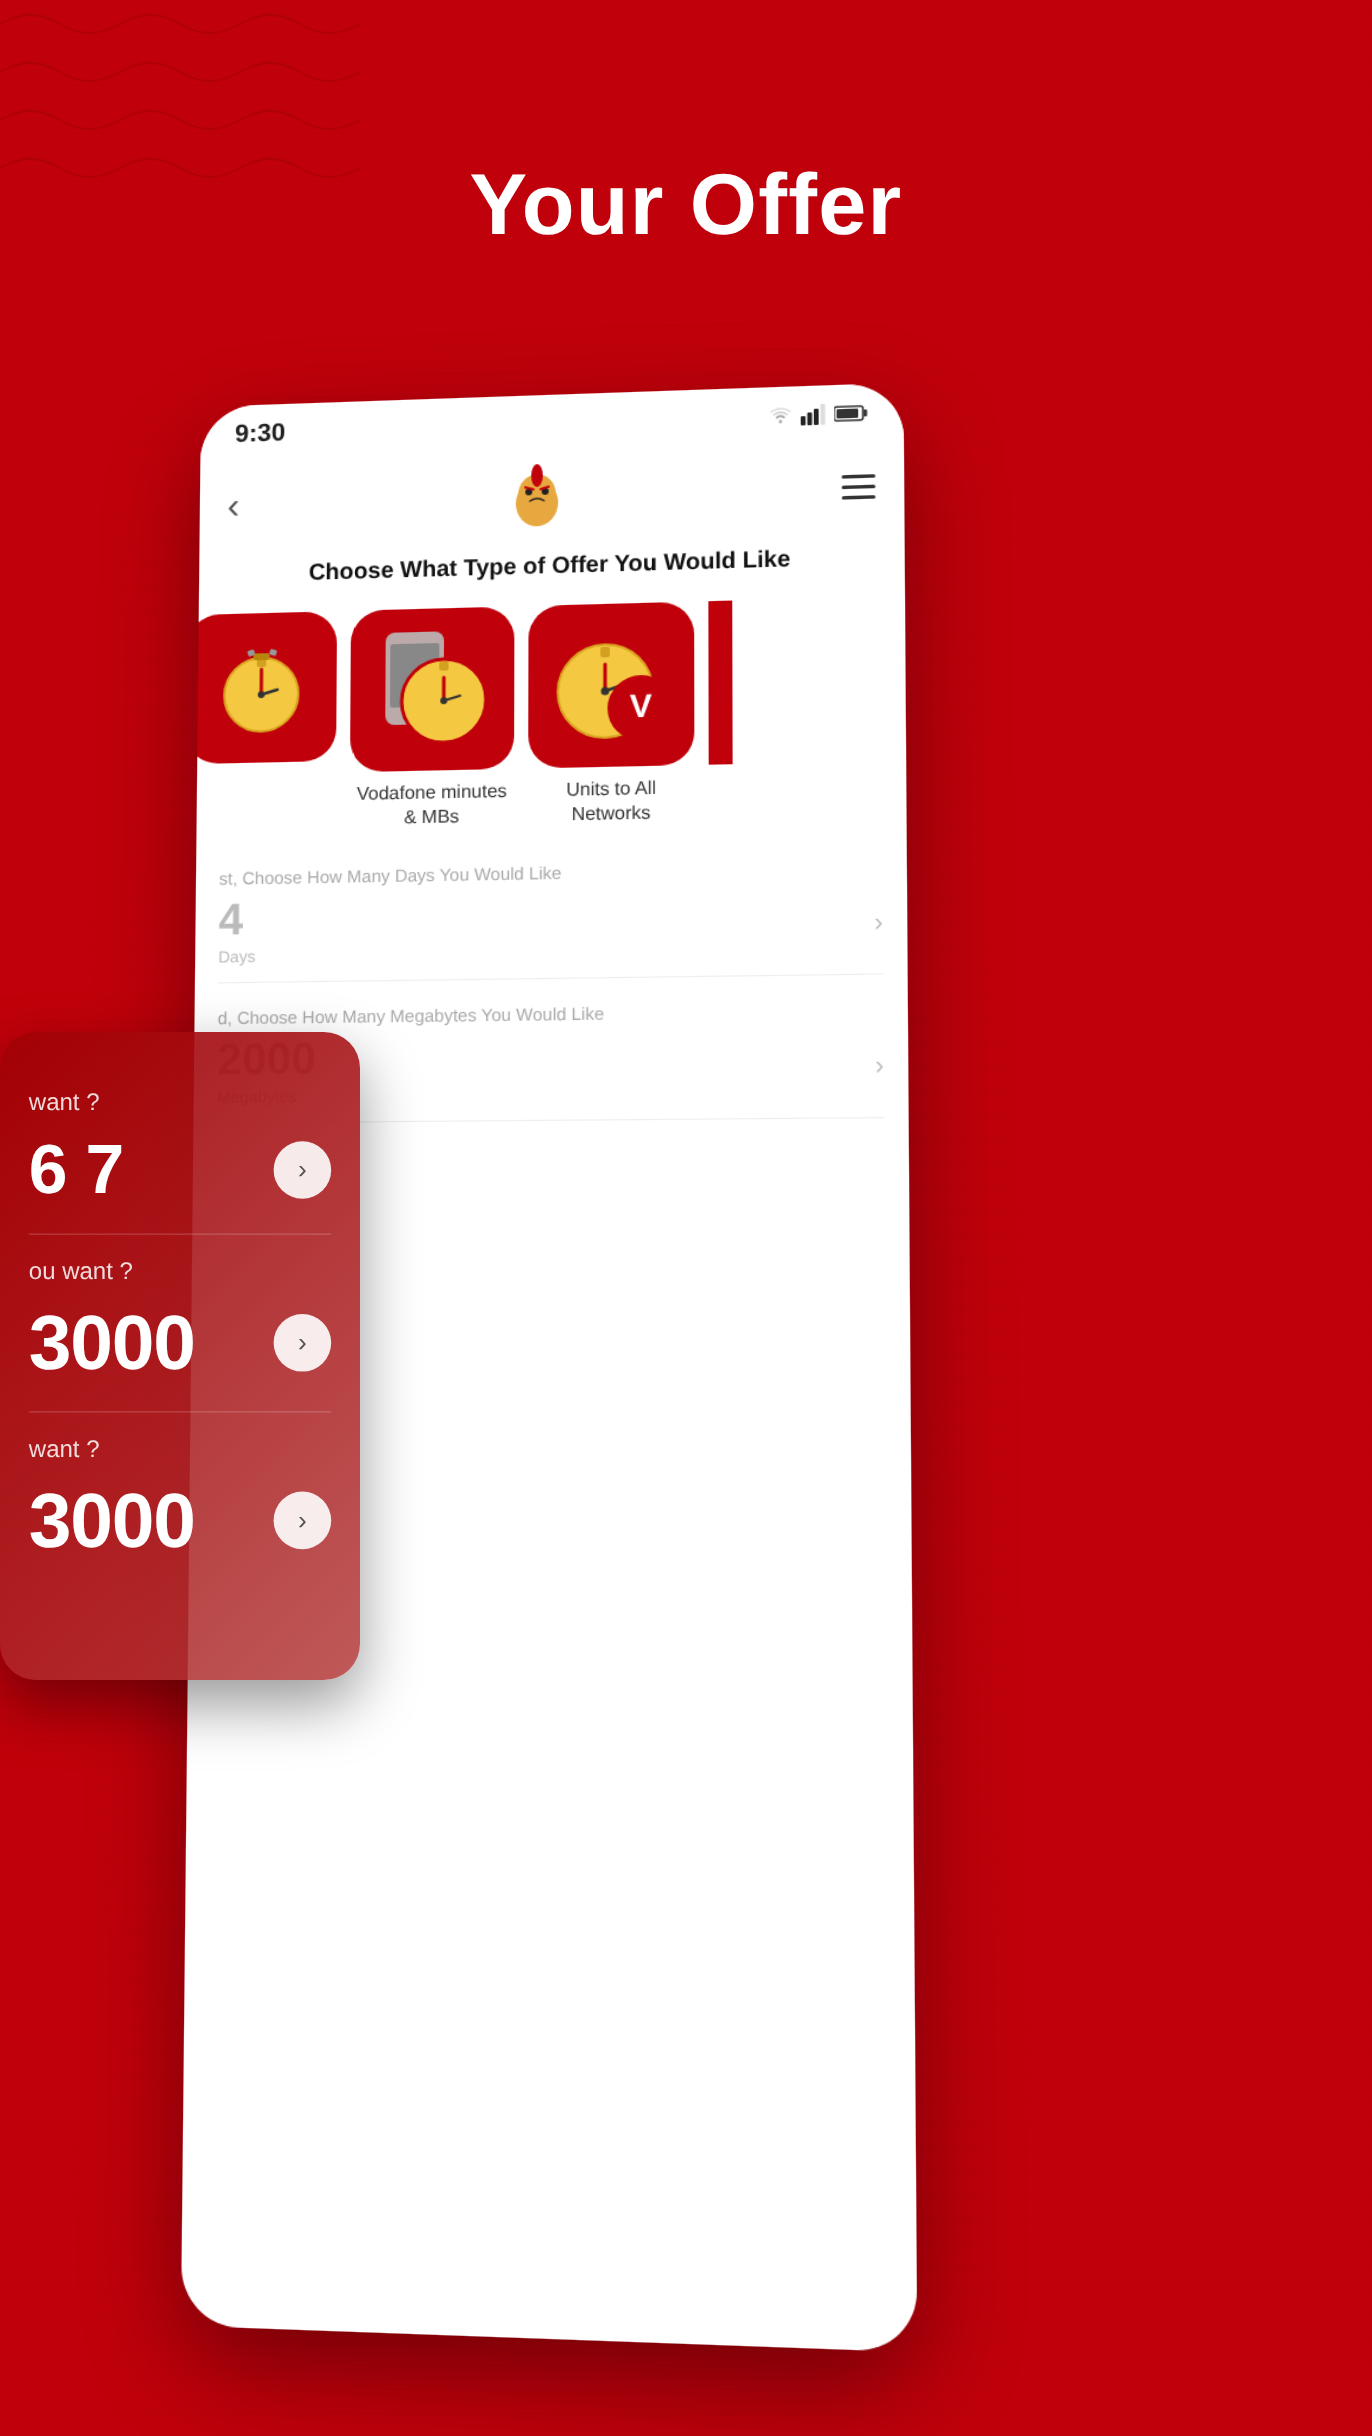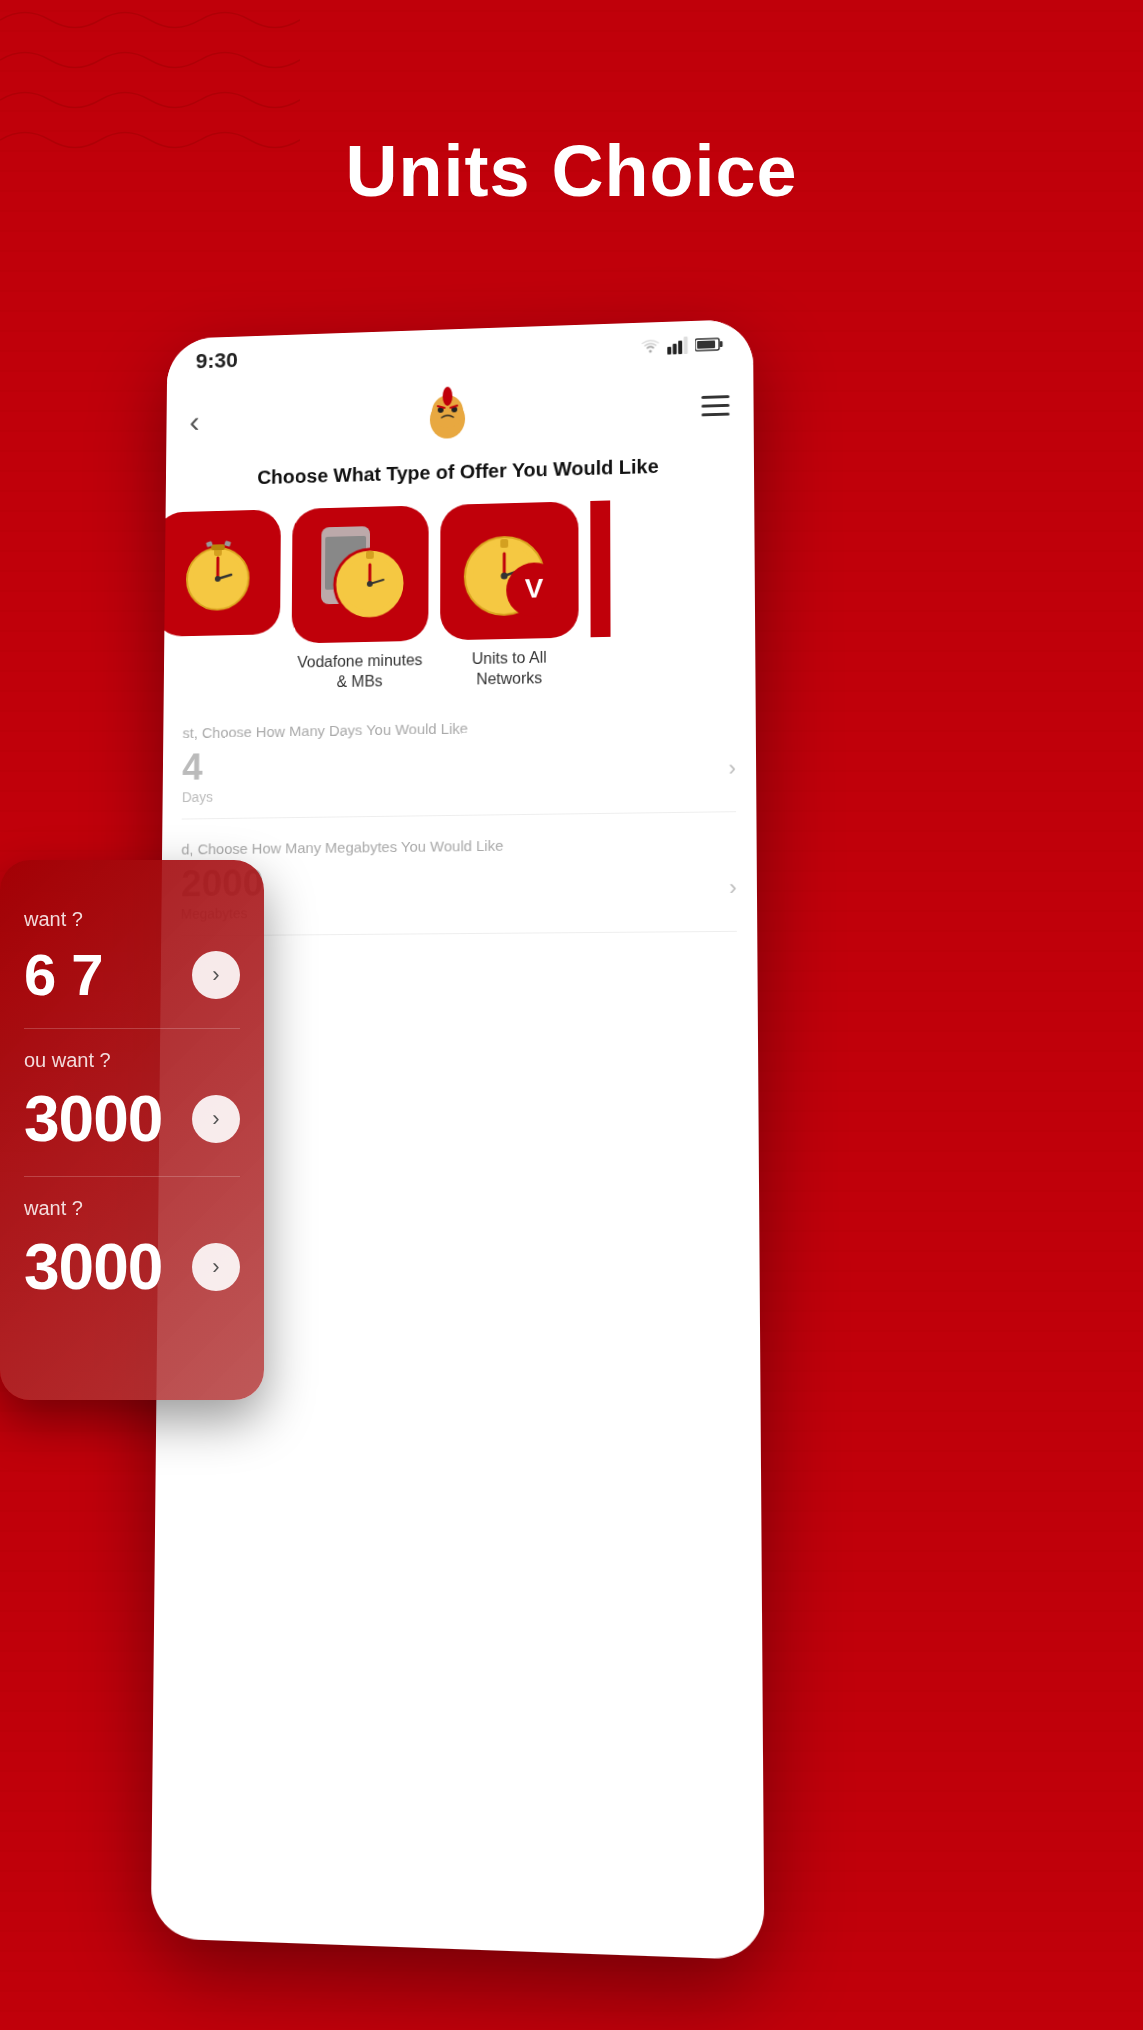--- a/index.html
+++ b/index.html
@@ -195,21 +195,21 @@
     .chevron-right {
       font-size: 22px;
       color: #bbb;
     }
 
     
     .side-card {
       position: absolute;
       top: 860px;
       left: 0px;
-      width: 264px;
+      width: 300px;
       height: 540px;
       background: linear-gradient(135deg, rgba(160,0,5,0.92) 0%, rgba(180,60,60,0.85) 100%);
       border-radius: 30px;
       z-index: 30;
       padding: 28px 24px;
       display: flex;
       flex-direction: column;
       gap: 0px;
       box-shadow: 0 20px 50px rgba(0,0,0,0.4);
     }
@@ -265,21 +265,21 @@
 
 <svg class="bg-waves" xmlns="http://www.w3.org/2000/svg">
   <defs>
     <pattern id="waves" x="0" y="0" width="200" height="40" patternUnits="userSpaceOnUse">
       <path d="M0,20 Q25,5 50,20 Q75,35 100,20 Q125,5 150,20 Q175,35 200,20" fill="none" stroke="rgba(150,0,0,0.4)" stroke-width="1.5"></path>
     </pattern>
   </defs>
   <rect width="1143" height="2030" fill="url(#waves)"></rect>
 </svg>
 
-<h1 class="page-title">Units Choice</h1>
+<h1 class="page-title">Your Offer</h1>
 
 <div class="phone-mockup">
 
   <div class="status-bar">
     <span class="status-time">9:30</span>
     <div class="status-icons">
 
       <svg width="22" height="16" viewBox="0 0 22 16">
         <path d="M11,12 L11,12" stroke="#aaa" stroke-width="2" fill="none"></path>
         <path d="M8,9.5 Q11,7 14,9.5" stroke="#aaa" stroke-width="1.8" fill="none" stroke-linecap="round"></path>

